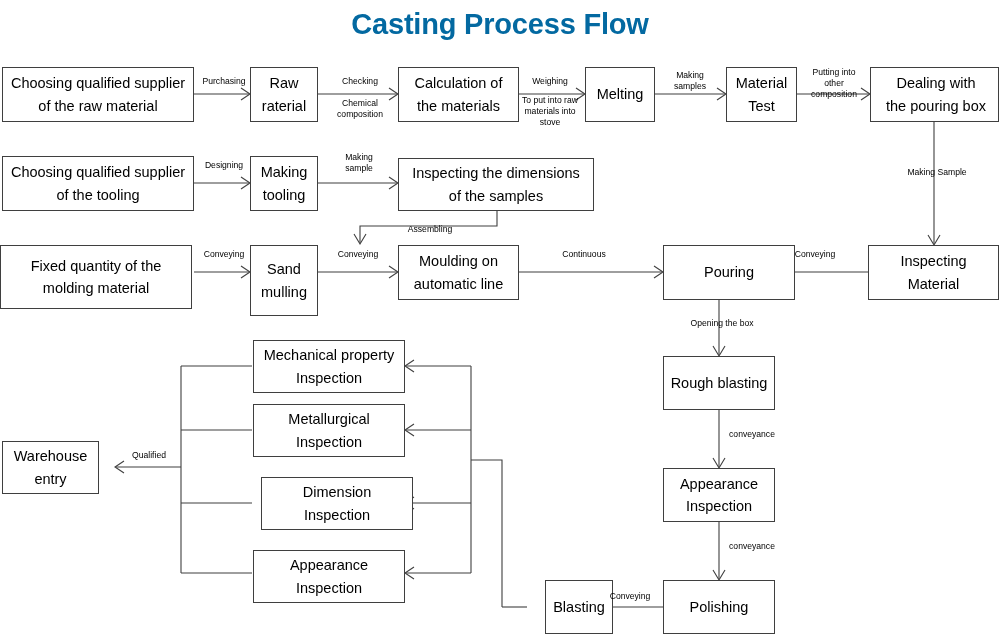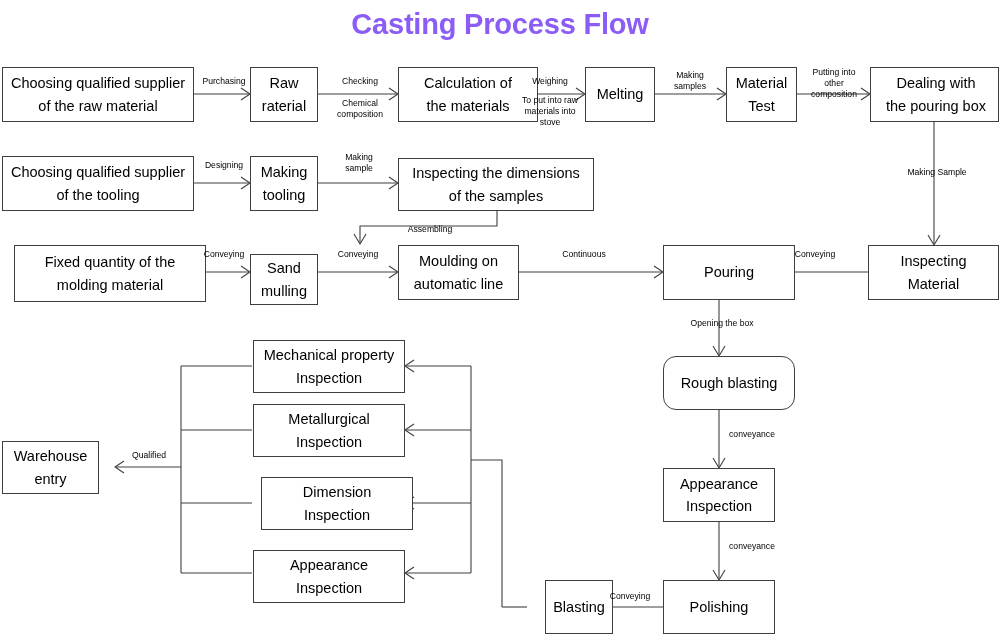--- a/index.html
+++ b/index.html
@@ -20,21 +20,21 @@
   }
   #title {
     position: absolute;
     left: 0;
     top: 8px;
     width: 1000px;
     text-align: center;
     font-size: 29px;
     font-weight: bold;
     letter-spacing: -0.2px;
-    color: #8b5cf6;
+    color: #0369a1;
   }
   .node {
     position: absolute;
     box-sizing: border-box;
     border: 1px solid #3f3f3f;
     background: #ffffff;
     display: flex;
     flex-direction: column;
     align-items: center;
     justify-content: center;
@@ -144,21 +144,21 @@
 
   <div id="nodes-layer">
       <div class="node" style="left: 2px; top: 67px; width: 192px; height: 55px;">
         <span class="ln">Choosing qualified supplier</span>
         <span class="ln">of the raw material</span>
       </div>
       <div class="node" style="left: 250px; top: 67px; width: 68px; height: 55px;">
         <span class="ln">Raw</span>
         <span class="ln">raterial</span>
       </div>
-      <div class="node" style="left: 398px; top: 67px; width: 140px; height: 55px;">
+      <div class="node" style="left: 398px; top: 67px; width: 121px; height: 55px;">
         <span class="ln">Calculation of</span>
         <span class="ln">the materials</span>
       </div>
       <div class="node" style="left: 585px; top: 67px; width: 70px; height: 55px;">
         <span class="ln">Melting</span>
       </div>
       <div class="node" style="left: 726px; top: 67px; width: 71px; height: 55px;">
         <span class="ln">Material</span>
         <span class="ln">Test</span>
       </div>
@@ -171,40 +171,40 @@
         <span class="ln">of the tooling</span>
       </div>
       <div class="node" style="left: 250px; top: 156px; width: 68px; height: 55px;">
         <span class="ln">Making</span>
         <span class="ln">tooling</span>
       </div>
       <div class="node" style="left: 398px; top: 158px; width: 196px; height: 53px;">
         <span class="ln">Inspecting the dimensions</span>
         <span class="ln">of the samples</span>
       </div>
-      <div class="node" style="left: 14px; top: 245px; width: 192px; height: 57px;">
+      <div class="node" style="left: 0; top: 245px; width: 192px; height: 64px;">
         <span class="ln">Fixed quantity of the</span>
         <span class="ln">molding material</span>
       </div>
-      <div class="node" style="left: 250px; top: 254px; width: 68px; height: 51px; justify-content: space-between;">
+      <div class="node" style="left: 250px; top: 245px; width: 68px; height: 71px;">
         <span class="ln">Sand</span>
         <span class="ln">mulling</span>
       </div>
       <div class="node" style="left: 398px; top: 245px; width: 121px; height: 55px;">
         <span class="ln">Moulding on</span>
         <span class="ln">automatic line</span>
       </div>
       <div class="node" style="left: 663px; top: 245px; width: 132px; height: 55px;">
         <span class="ln">Pouring</span>
       </div>
       <div class="node" style="left: 868px; top: 245px; width: 131px; height: 55px;">
         <span class="ln">Inspecting</span>
         <span class="ln">Material</span>
       </div>
-      <div class="node" style="left: 663px; top: 356px; width: 132px; height: 54px; border-radius: 13px;">
+      <div class="node" style="left: 663px; top: 356px; width: 112px; height: 54px;">
         <span class="ln">Rough blasting</span>
       </div>
       <div class="node" style="left: 663px; top: 468px; width: 112px; height: 54px;">
         <span class="ln">Appearance</span>
         <span class="ln">Inspection</span>
       </div>
       <div class="node" style="left: 663px; top: 580px; width: 112px; height: 54px;">
         <span class="ln">Polishing</span>
       </div>
       <div class="node" style="left: 527px; top: 580px; width: 68px; height: 54px; margin-left: 18px;">

